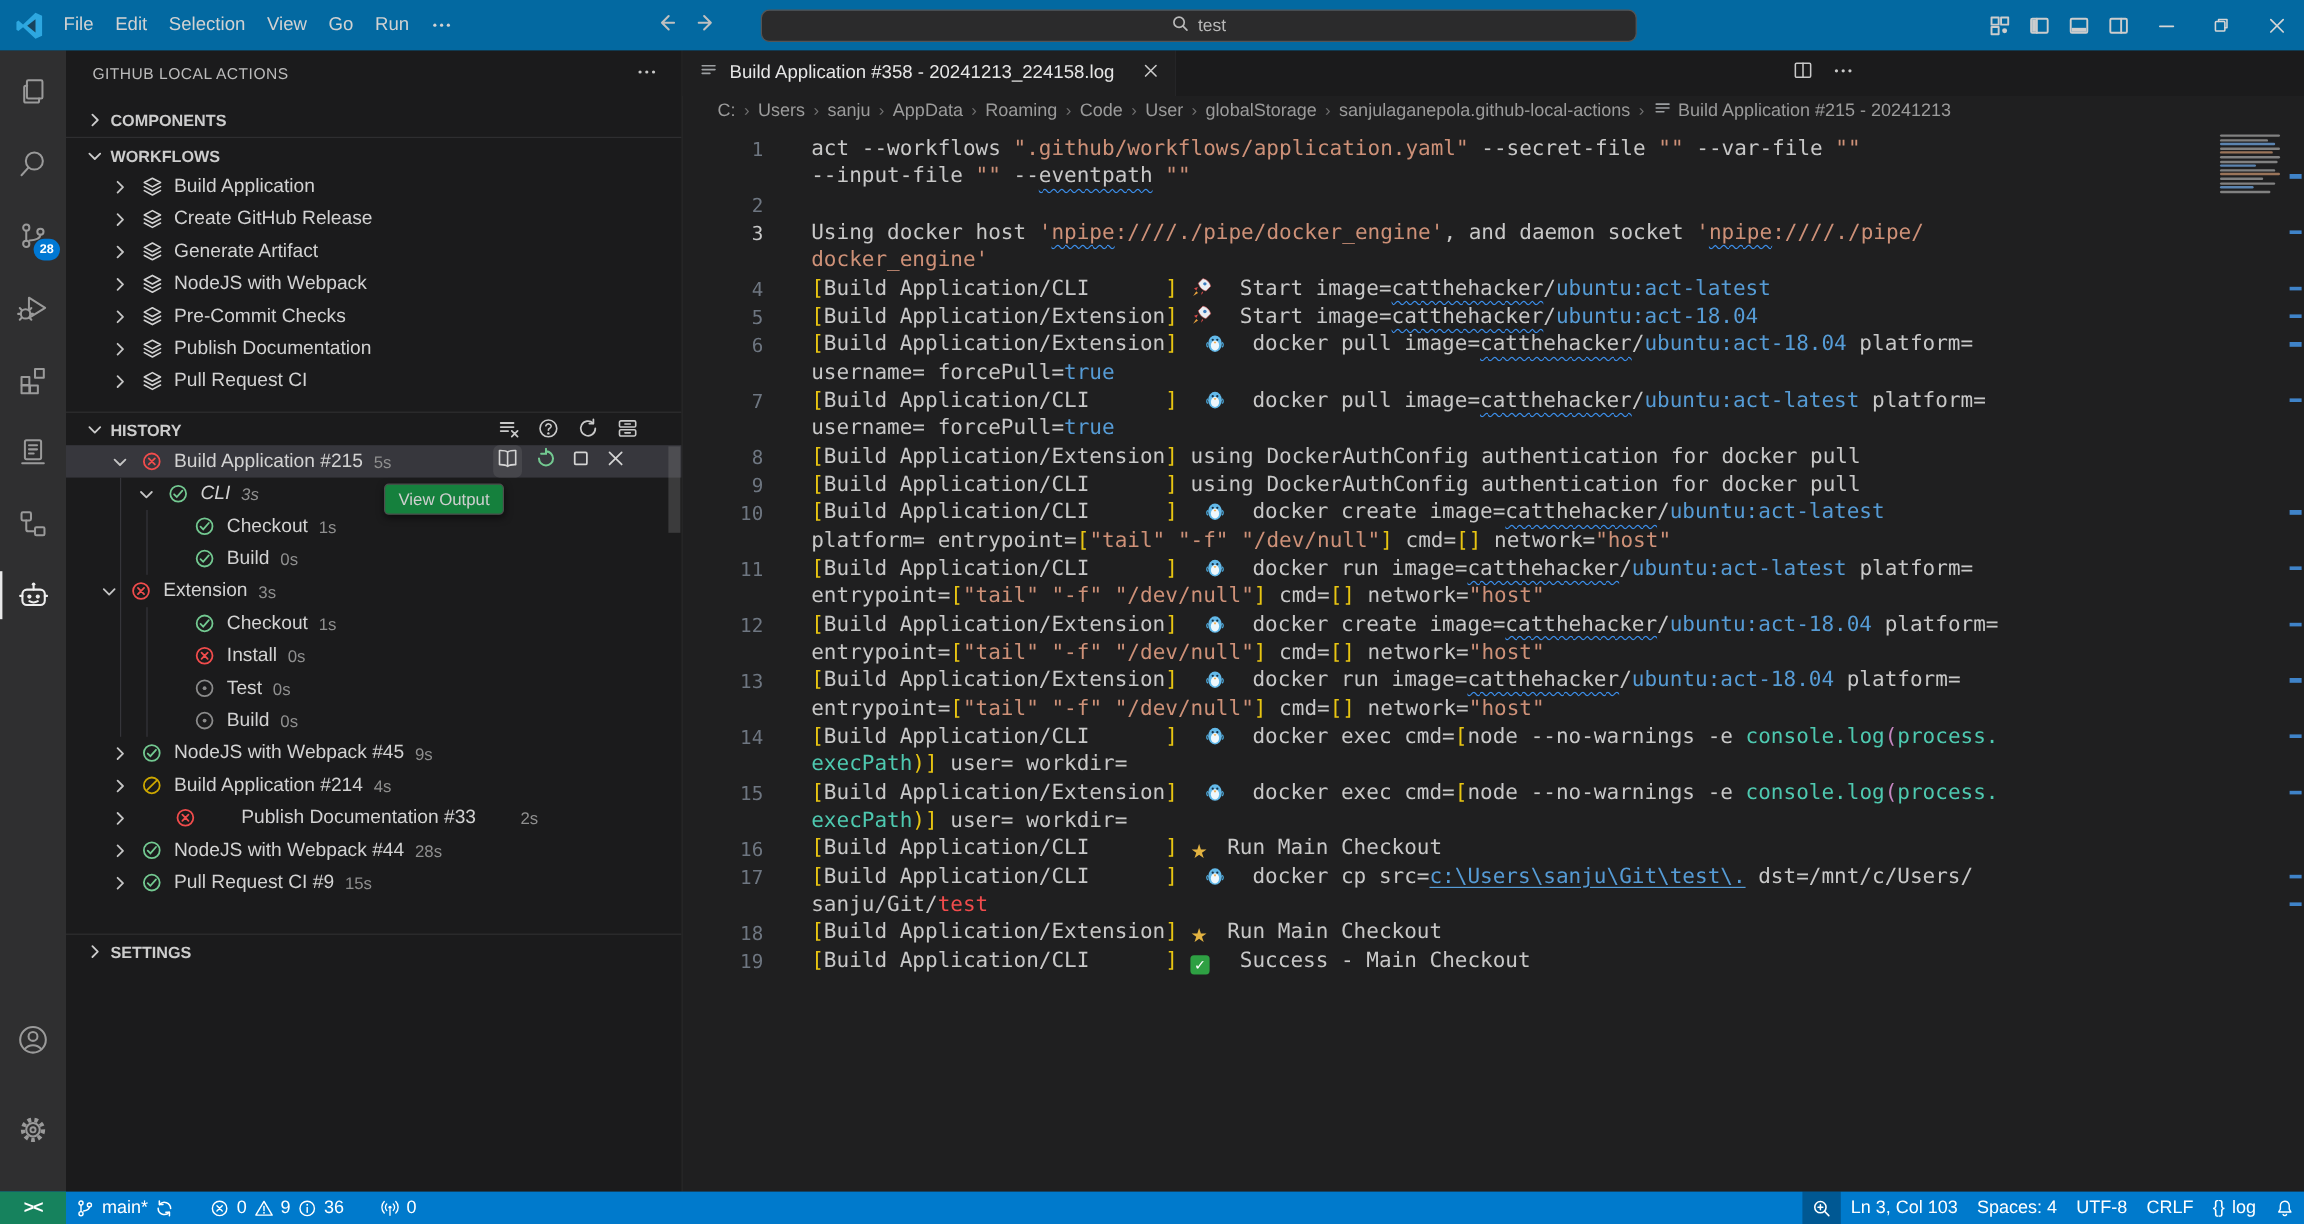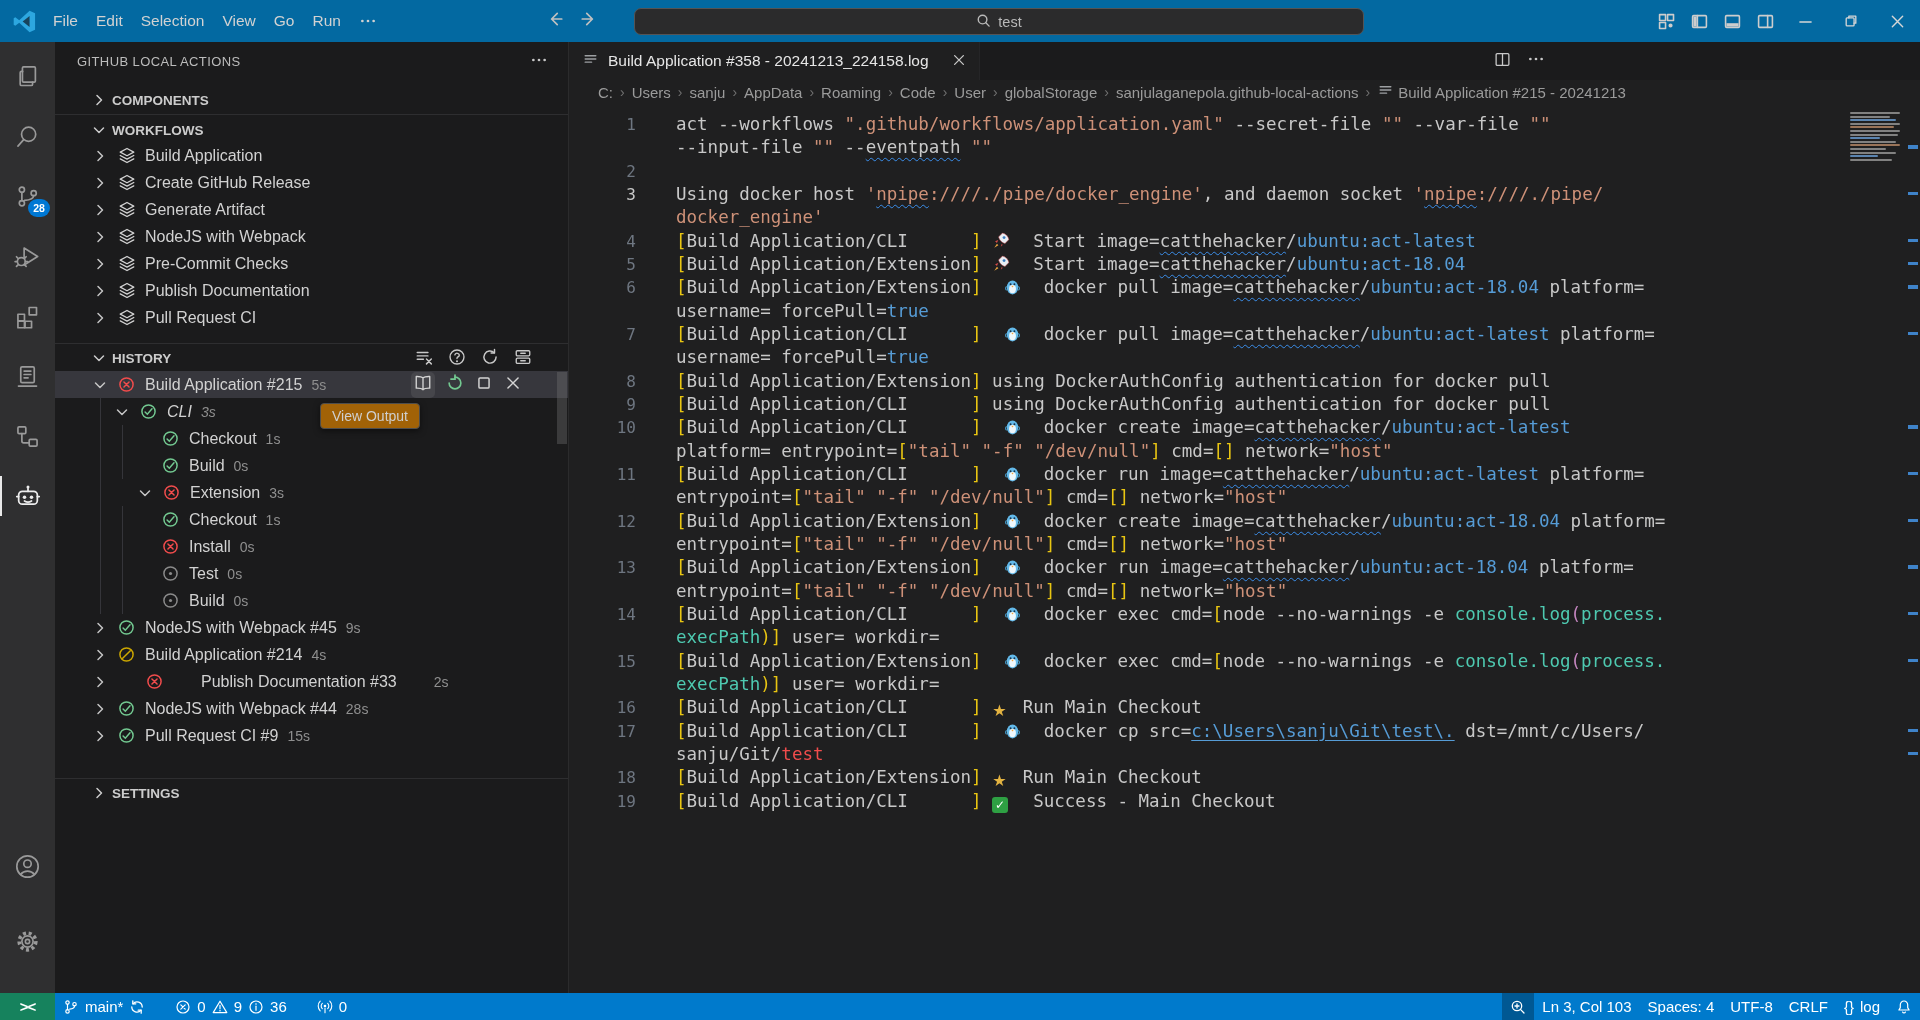--- a/index.html
+++ b/index.html
@@ -17,35 +17,35 @@
   
   .activitybar{position:absolute;left:0;top:42px;width:55px;bottom:27px;background:#2f2f30}
   .ab-item{position:absolute;left:0;width:55px;height:48px;display:flex;align-items:center;justify-content:center;color:#9a9a9a;cursor:pointer}
   .ab-item.active{color:#ededed}
   .ab-item.active::before{content:'';position:absolute;left:0;top:4px;bottom:4px;width:2px;background:#e9e9e9}
   .badge{position:absolute;right:5px;bottom:3px;background:#0078d4;color:#fff;border-radius:9px;min-width:18px;height:18px;font-size:10.5px;font-weight:bold;display:flex;align-items:center;justify-content:center;padding:0 2px}
   
   .sidebar{position:absolute;left:55px;top:42px;width:513px;bottom:27px;background:#1b1b1c;border-right:1px solid #2b2b2c;overflow:hidden}
   .sb-title{position:absolute;top:0;left:0;right:0;height:38px;display:flex;align-items:center;padding-left:22px;font-size:13px;color:#bcbcbc;letter-spacing:.4px}
   .sb-title .more{position:absolute;right:20px;color:#c8c8c8}
-  .sec{position:absolute;left:0;right:0;height:24px;display:flex;align-items:center;font-weight:bold;font-size:13.5px;color:#cccccc;padding-left:36px;cursor:pointer}
+  .sec{position:absolute;left:0;right:0;height:24px;display:flex;align-items:center;font-weight:bold;font-size:13.5px;color:#cccccc;padding-left:16px;cursor:pointer}
   .sec .chev{width:21px;display:flex;color:#cccccc}
   .sec-acts{margin-left:auto;margin-right:36px;display:flex;gap:15px;color:#c9c9c9;align-items:center}
   .divider{position:absolute;left:0;right:0;height:1px;background:#2e2e30}
   .trow{height:27px;display:flex;align-items:center;font-size:16px;color:#d2d2d2;cursor:pointer;position:relative}
   .trow .chev{width:20px;margin-right:6px;display:flex;color:#c5c5c5;flex:none}
   .trow .sic{width:18px;margin-right:9px;display:flex;flex:none}
   .trow .dur{margin-left:9px;color:#8f8f8f;font-size:14px}
   .trow.sel{background:#37373d}
   .row-acts{margin-left:auto;margin-right:46px;display:flex;gap:11px;align-items:center;color:#d4d4d4}
   .hov{background:#46464b;border-radius:5px;padding:2px 3px;display:flex}
   .wf-label,.h-label{white-space:nowrap}
   #wf-list,#hist-list{position:absolute;left:0;right:0}
   .ig{position:absolute;width:1px;background:#35353a}
-  .tooltip{position:absolute;left:265px;top:361px;background:#a16207;border:1px solid #4d4d4d;border-radius:4px;padding:4px 11px;font-size:14px;color:#cfcfcf;z-index:5;box-shadow:0 2px 6px rgba(0,0,0,.5);white-space:nowrap}
+  .tooltip{position:absolute;left:265px;top:361px;background:#15803d;border:1px solid #4d4d4d;border-radius:4px;padding:4px 11px;font-size:14px;color:#cfcfcf;z-index:5;box-shadow:0 2px 6px rgba(0,0,0,.5);white-space:nowrap}
   .sbthumb{position:absolute;right:1px;top:330px;height:72px;width:10px;background:rgba(121,121,121,.35)}
   
   .editor{position:absolute;left:569px;top:42px;right:0;bottom:27px;background:#1f1f20}
   .tabbar{position:absolute;top:0;left:0;right:0;height:38px;background:#1b1b1c;display:flex}
   .tab{background:#1f1f20;display:flex;align-items:center;padding:0 13px;gap:9px;font-size:15.5px;color:#e6e6e6;border-right:1px solid #252527;cursor:pointer}
   .tab .tclose{margin-left:14px;color:#c9c9c9;font-size:15px}
   .tab-acts{position:absolute;top:0;height:38px;left:925px;display:flex;gap:16px;align-items:center;color:#c9c9c9}
   .crumbs{position:absolute;top:38px;left:0;right:0;height:24px;display:flex;align-items:center;font-size:15px;color:#9b9b9b;padding-left:29px;white-space:nowrap;overflow:hidden}
   .crumb{display:flex;align-items:center;gap:4px;cursor:pointer}
   .csep{color:#707070;margin:0 7px;font-size:14px}
@@ -454,21 +454,21 @@
         <span class="chev"></span>
         <span class="sic">
           <svg width="17" height="17" viewBox="0 0 16 16" fill="none" stroke="#73c991" stroke-width="1.4" stroke-linecap="round">
             <path d="M4.8 8.4l2.1 2.1 4.4-5"></path>
             <circle cx="8" cy="8" r="6.2"></circle>
           </svg>
         </span>
         <span class="h-label">Build</span>
         <span class="dur">0s</span>
       </div>
-      <div class="trow" style="padding-left: 82px;">
+      <div class="trow" style="padding-left: 28px;">
         <span class="chev">
           <svg width="16" height="16" viewBox="0 0 16 16" fill="none" stroke="currentColor" stroke-width="1.5" stroke-linecap="round" stroke-linejoin="round" xmlns="http://www.w3.org/2000/svg">
             <path d="M3.5 6 8 10.5 12.5 6"></path>
           </svg>
         </span>
         <span class="sic">
           <svg width="17" height="17" viewBox="0 0 16 16" fill="none" stroke="#f14c4c" stroke-width="1.4" stroke-linecap="round">
             <path d="M5.6 5.6l4.8 4.8M10.4 5.6l-4.8 4.8"></path>
             <circle cx="8" cy="8" r="6.2"></circle>
           </svg>

